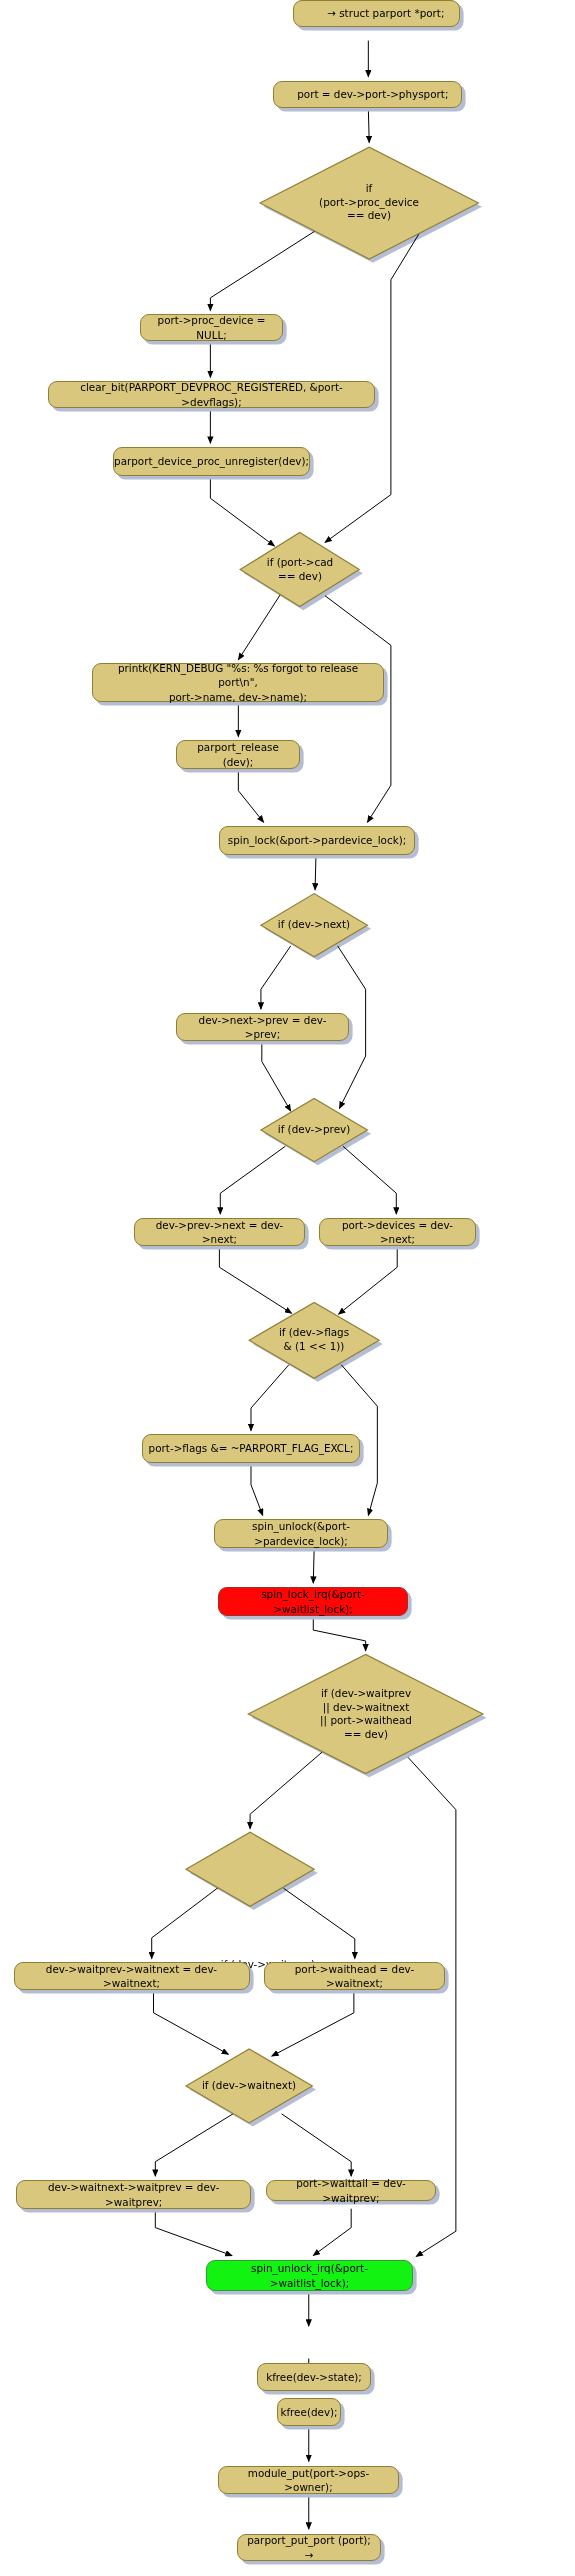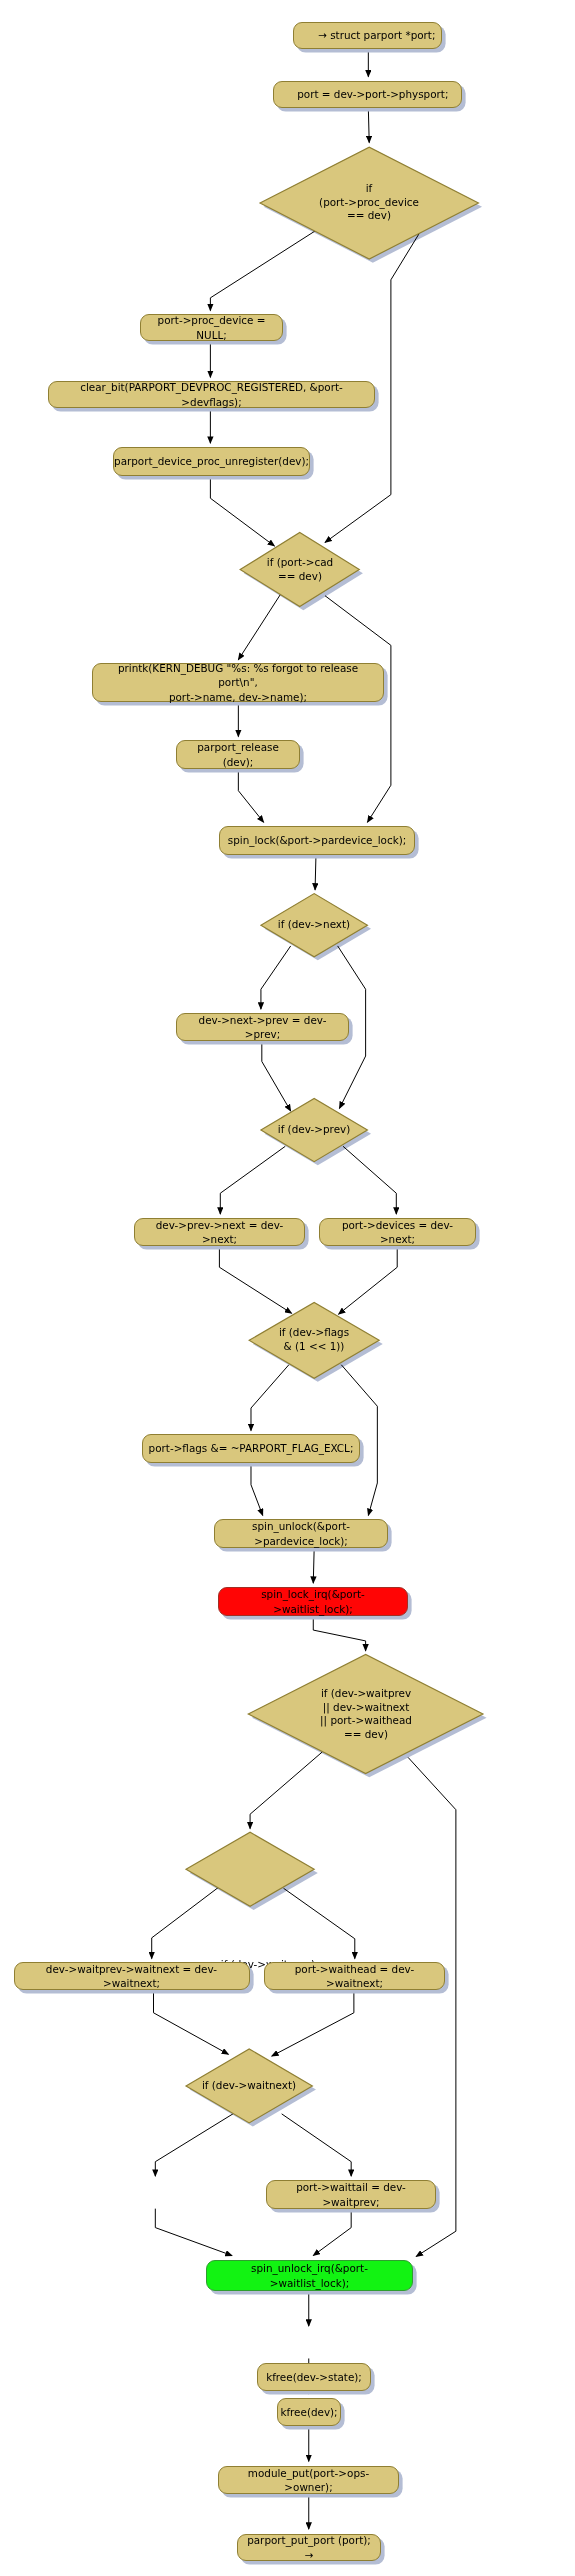--- a/index.html
+++ b/index.html
@@ -115,38 +115,39 @@
   <div class="dlabel" style="left:314px;top:1130px;">if (dev-&gt;prev)</div>
   <div class="dlabel" style="left:314px;top:1340px;">if (dev-&gt;flags
 &amp; (1 &lt;&lt; 1))</div>
   <div class="dlabel" style="left:366px;top:1714px;">if (dev-&gt;waitprev
 || dev-&gt;waitnext
 || port-&gt;waithead
 == dev)</div>
   <div class="dlabel" style="left:250px;top:1965px;padding-left:36px;">if (dev-&gt;waitprev)</div>
   <div class="dlabel" style="left:249px;top:2086px;">if (dev-&gt;waitnext)</div>
 
-  <div class="node" style="left:293px;top:22px;width:149px;height:27px;padding-left:24px;">→ struct parport *port;</div>
+  <div class="node" style="left:293px;top:0;width:167px;height:27px;padding-left:24px;">→ struct parport *port;</div>
   <div class="node" style="left:273px;top:81px;width:189px;height:27px;padding-left:16px;">port = dev-&gt;port-&gt;physport;</div>
   <div class="node" style="left:140px;top:314px;width:143px;height:27px;">port-&gt;proc_device = NULL;</div>
   <div class="node" style="left:48px;top:381px;width:327px;height:27px;">clear_bit(PARPORT_DEVPROC_REGISTERED, &amp;port-&gt;devflags);</div>
   <div class="node" style="left:113px;top:447px;width:197px;height:29px;">parport_device_proc_unregister(dev);</div>
   <div class="node" style="left:92px;top:663px;width:292px;height:39px;">printk(KERN_DEBUG "%s: %s forgot to release port\n",
 port-&gt;name, dev-&gt;name);</div>
   <div class="node" style="left:176px;top:740px;width:124px;height:29px;text-align:center;">parport_release (dev);</div>
   <div class="node" style="left:219px;top:826px;width:196px;height:29px;">spin_lock(&amp;port-&gt;pardevice_lock);</div>
   <div class="node" style="left:176px;top:1013px;width:173px;height:28px;">dev-&gt;next-&gt;prev = dev-&gt;prev;</div>
   <div class="node" style="left:134px;top:1218px;width:171px;height:28px;">dev-&gt;prev-&gt;next = dev-&gt;next;</div>
   <div class="node" style="left:319px;top:1218px;width:157px;height:28px;">port-&gt;devices = dev-&gt;next;</div>
   <div class="node" style="left:142px;top:1434px;width:218px;height:29px;">port-&gt;flags &amp;= ~PARPORT_FLAG_EXCL;</div>
   <div class="node" style="left:214px;top:1519px;width:174px;height:29px;">spin_unlock(&amp;port-&gt;pardevice_lock);</div>
   <div class="node lock" style="left:218px;top:1587px;width:190px;height:29px;">spin_lock_irq(&amp;port-&gt;waitlist_lock);</div>
   <div class="node" style="left:13.5px;top:1962px;width:236px;height:28px;">dev-&gt;waitprev-&gt;waitnext = dev-&gt;waitnext;</div>
   <div class="node" style="left:264px;top:1962px;width:181px;height:28px;">port-&gt;waithead = dev-&gt;waitnext;</div>
-  <div class="node" style="left:266px;top:2180px;width:170px;height:29px;">port-&gt;waittail = dev-&gt;waitprev;</div>
+  <div class="node" style="left:16.2px;top:2180px;width:235px;height:29px;">dev-&gt;waitnext-&gt;waitprev = dev-&gt;waitprev;</div>
+  <div class="node" style="left:266px;top:2180px;width:170px;height:21px;">port-&gt;waittail = dev-&gt;waitprev;</div>
   <div class="node unlock" style="left:206px;top:2260px;width:207px;height:31px;">spin_unlock_irq(&amp;port-&gt;waitlist_lock);</div>
   <div class="node" style="left:257px;top:2330px;width:114px;height:28px;margin-top:33px;">kfree(dev-&gt;state);</div>
   <div class="node" style="left:277px;top:2398px;width:64px;height:28px;">kfree(dev);</div>
   <div class="node" style="left:218px;top:2466px;width:181px;height:28px;">module_put(port-&gt;ops-&gt;owner);</div>
   <div class="node" style="left:237px;top:2534px;width:144px;height:27px;">parport_put_port (port); →</div>
 
 </div>
 
 
 </body></html>

